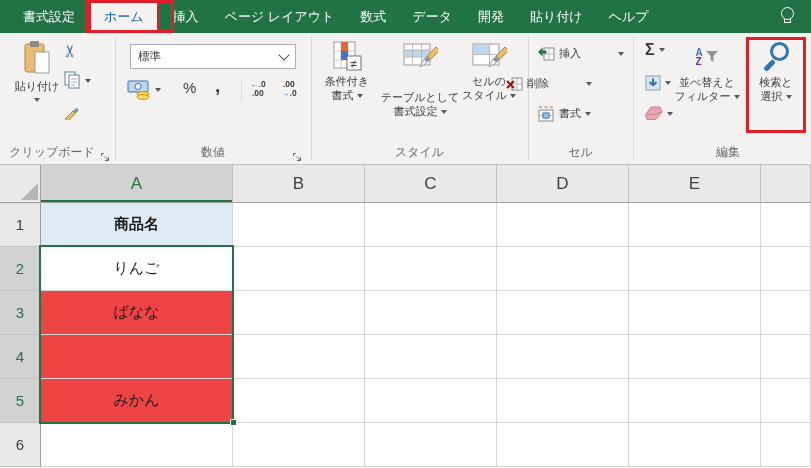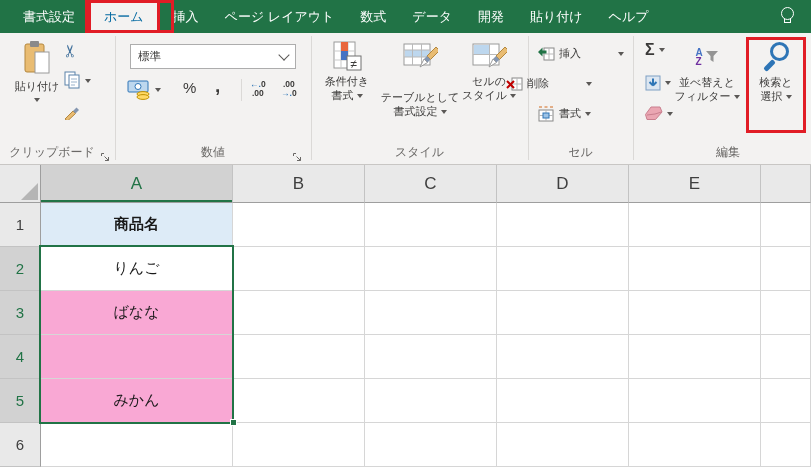--- a/index.html
+++ b/index.html
@@ -41,21 +41,21 @@
   .az .z { color:#7030a0; display:block; }
 
   
   #grid { position:absolute; left:0; top:165px; width:811px; height:303px; background:#fff; display:grid; grid-template-columns:41px 192px 132px 132px 132px 132px 50px; grid-template-rows:38px repeat(6,44px); }
   .hcell { background:#e9e9e9; border-right:1px solid #c3c3c3; border-bottom:1px solid #9e9e9e; color:#3f3f3f; font-size:17px; display:flex; align-items:center; justify-content:center; }
   .hcell.selcol { background:#d2d2d2; color:#217346; box-shadow:inset 0 -2px 0 #217346; }
   .rhead { background:#e9e9e9; border-right:1px solid #9e9e9e; border-bottom:1px solid #c3c3c3; color:#3f3f3f; font-size:15px; display:flex; align-items:center; justify-content:center; }
   .rhead.selrow { background:#d2d2d2; color:#217346; }
   .cell { border-right:1px solid #d6d6d6; border-bottom:1px solid #d6d6d6; font-size:15px; color:#1a1a1a; display:flex; align-items:center; justify-content:center; }
   .cell.hdrfill { background:#ddebf7; font-weight:bold; }
-  .cell.selfill { background:#f9a8d4; }
+  .cell.selfill { background:#ef4444; }
   #corner { background:#e9e9e9; border-right:1px solid #9e9e9e; border-bottom:1px solid #9e9e9e; position:relative; }
   #corner .tri { position:absolute; right:2px; bottom:2px; width:0; height:0; border-left:17px solid transparent; border-bottom:17px solid #b5b5b5; }
   #selbox { position:absolute; left:39px; top:80px; width:195px; height:179px; border:2px solid #217346; pointer-events:none; }
   #fillhandle { position:absolute; left:230px; top:254px; width:7px; height:7px; background:#217346; border:1px solid #fff; pointer-events:none; }
 </style>
 </head>
 <body>
 
 <div id="app">
 

